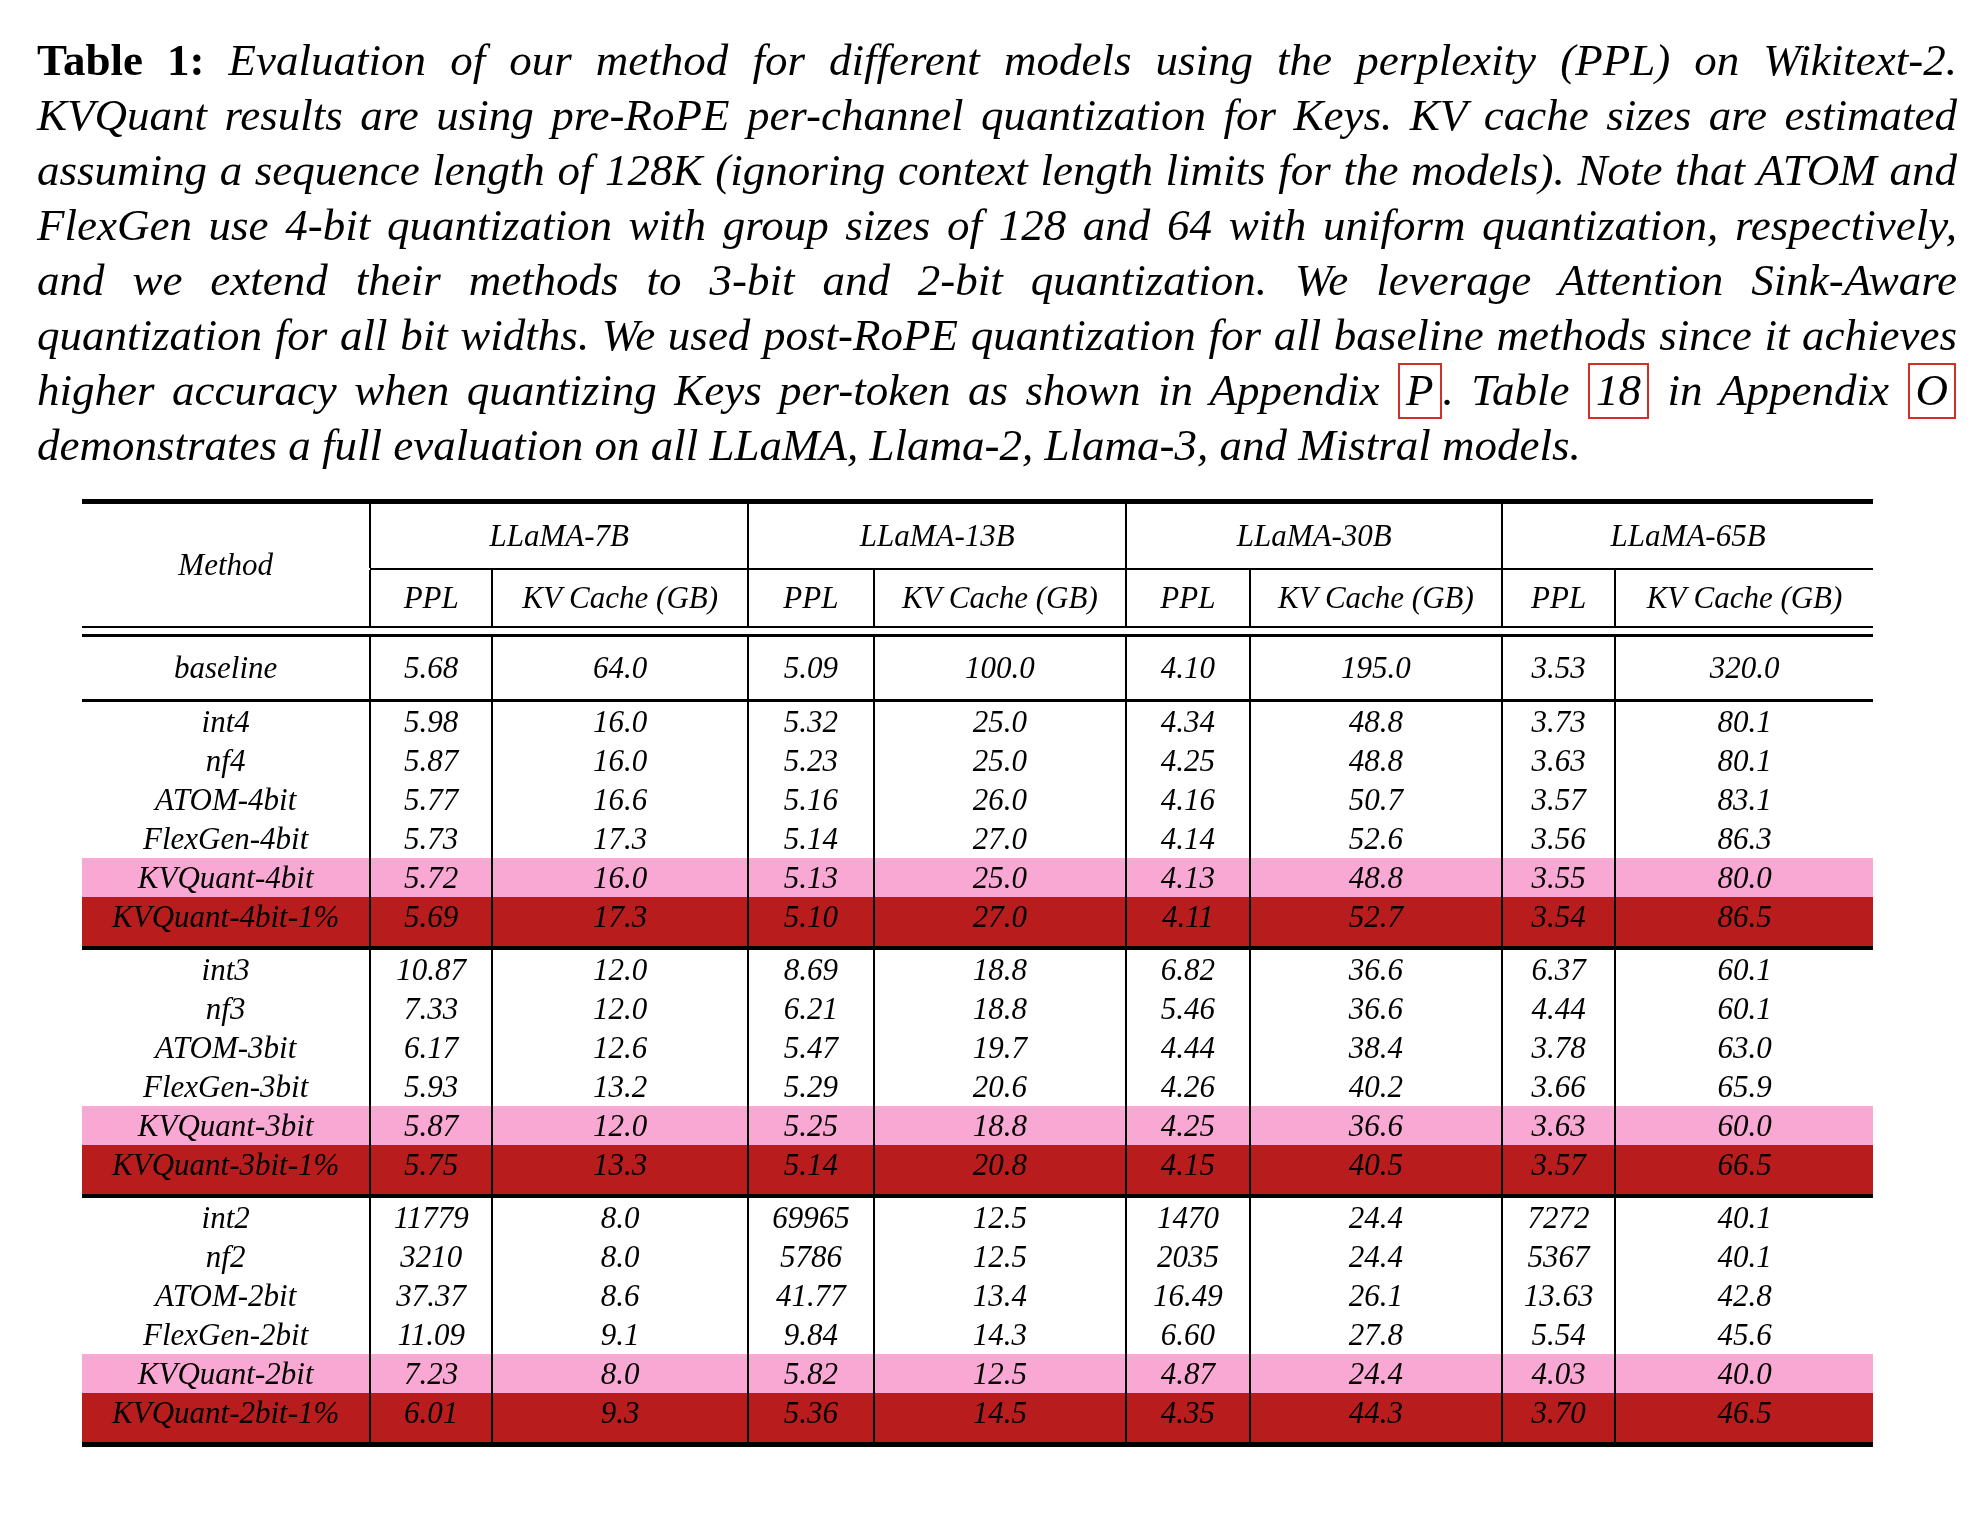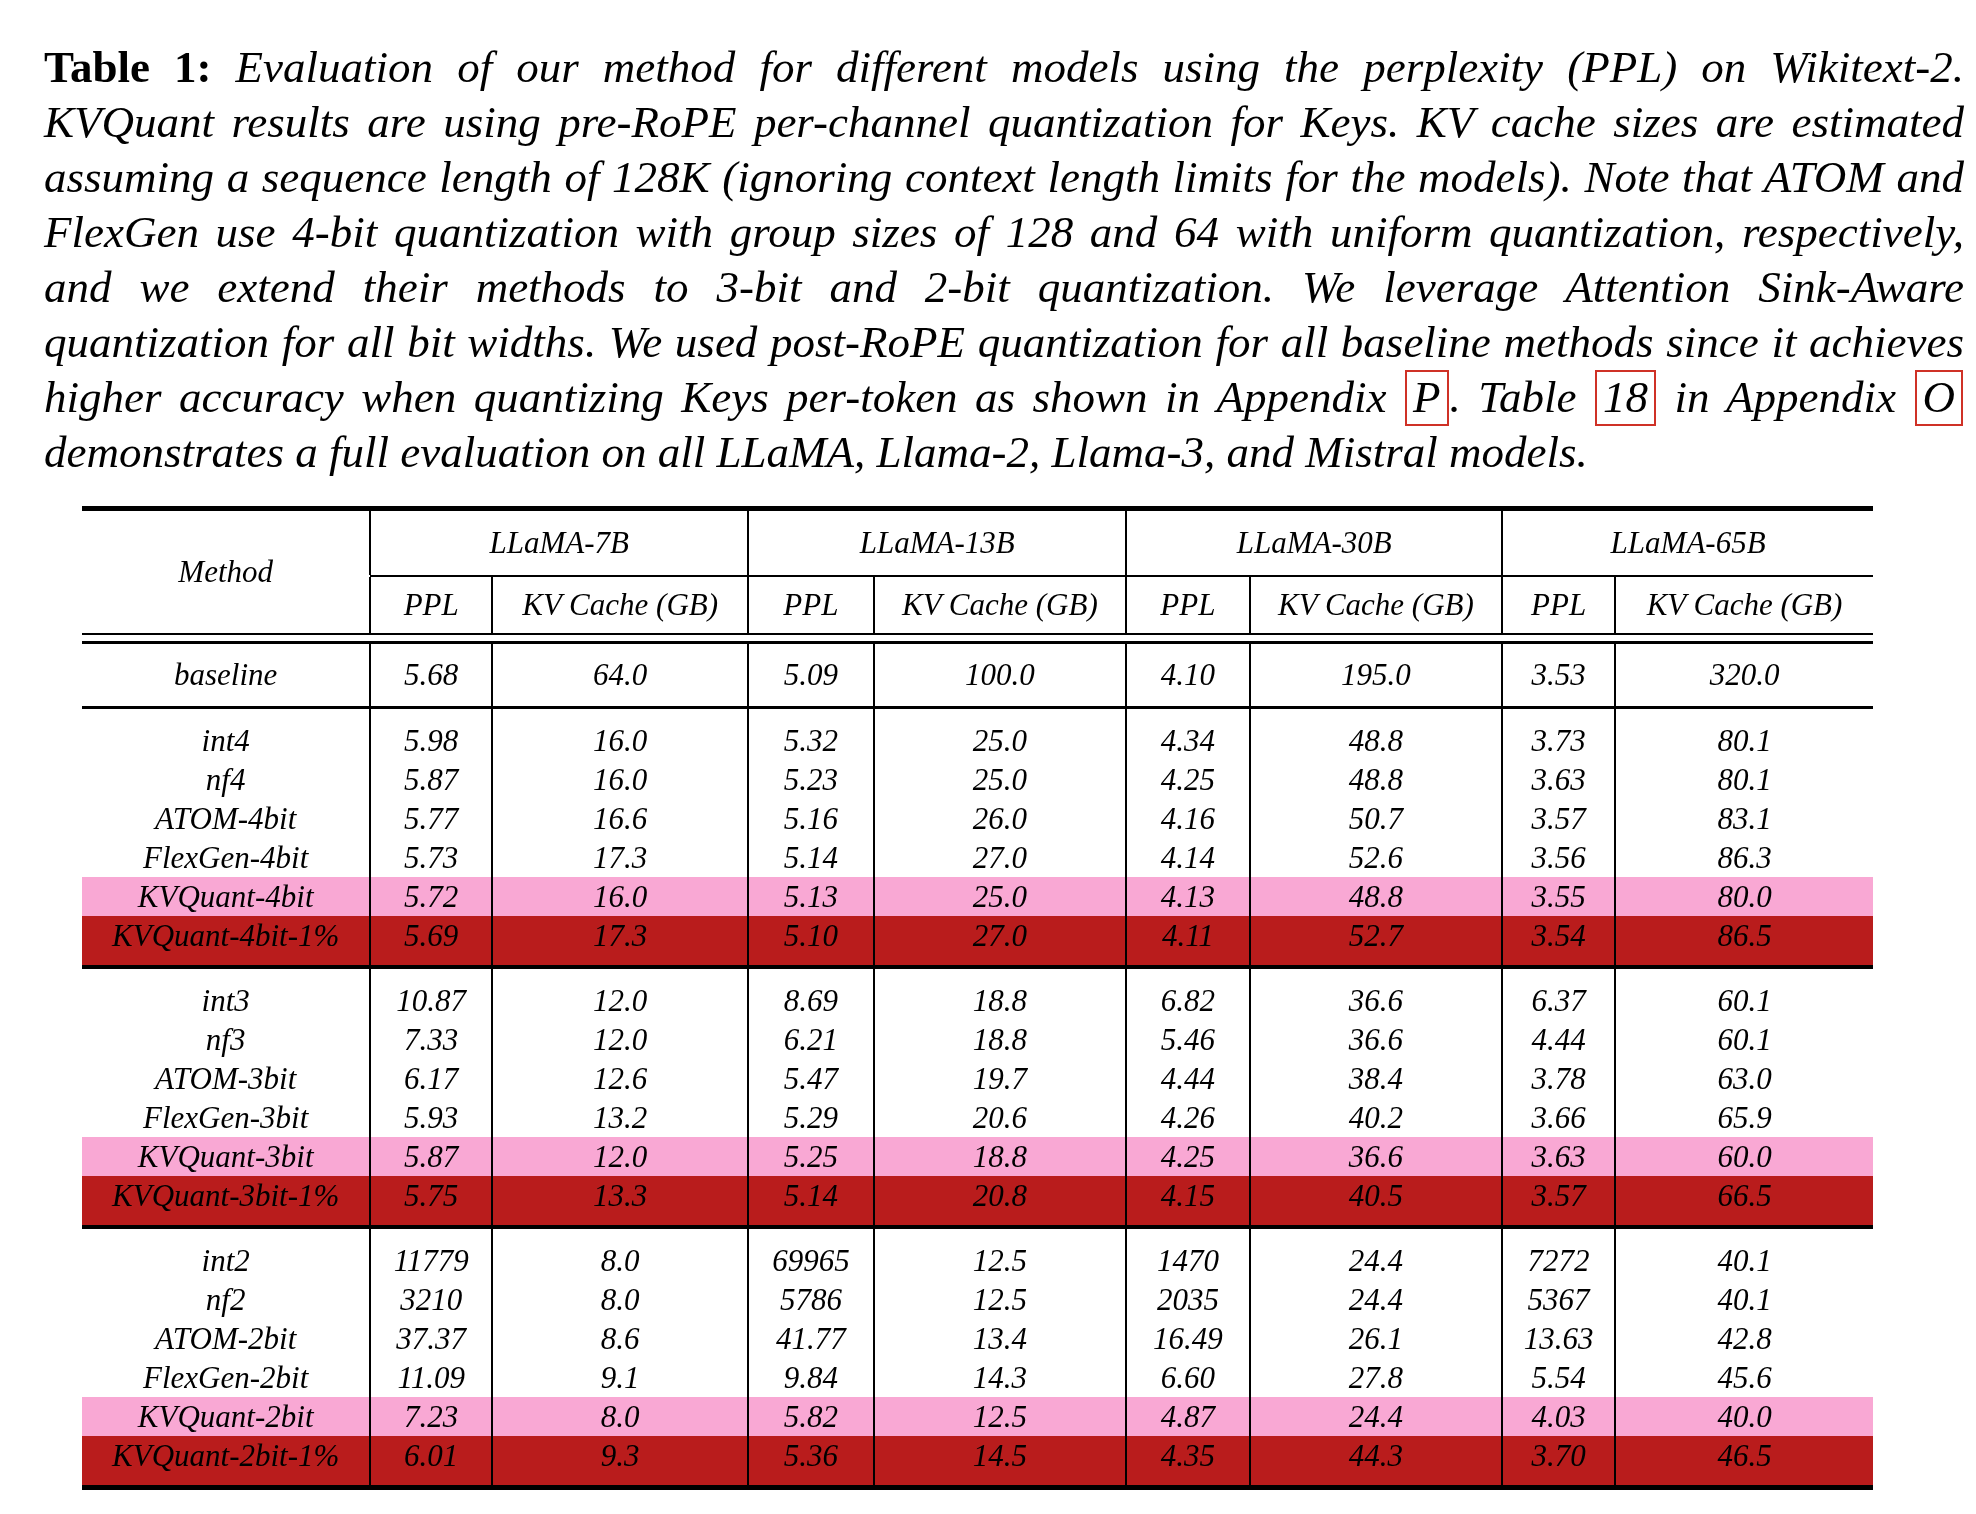--- a/index.html
+++ b/index.html
@@ -12,21 +12,21 @@
     width: 1976px;
     height: 1514px;
     box-sizing: border-box;
     padding: 24px 28px 0 28px;
     overflow: hidden;
     font-family: "Liberation Serif", serif;
   }
 
   
   .caption {
-    margin: 16px;
+    margin: 9px;
     width: 1920px;
     font-size: 45px;
     line-height: 55px;
     text-align: justify;
     font-style: italic;
     letter-spacing: 0px;
   }
   .cap-label {
     font-style: normal;
     font-weight: bold;
@@ -68,21 +68,21 @@
   tr.h-sub th { height: 56px; }
 
   .vbar { border-left: 2px solid #000; border-right: 2px solid #000; }
 
   tr.rule-double td { height: 6px; border-top: 2px solid #000; border-bottom: 3px solid #000; line-height: 0; }
   tr.rule-mid td { height: 0; border-top: 3px solid #000; line-height: 0; }
   tr.rule-section td { height: 0; border-top: 4px solid #000; line-height: 0; }
 
   tr.baseline-row td { height: 62px; }
   tr.data-row td { height: 39px; }
-  tr.sec-first td { padding-top: 12px; }
+  tr.sec-first td { }
   tr.sec-last td { padding-bottom: 10px; }
 
   tr.hl-light td { background: #f9a8d4; }
   tr.hl-dark td { background: #b91c1c; }
   td.bold { font-weight: bold; }
 </style>
 </head>
 <body>
 
 <p class="caption"><span class="cap-label">Table 1:</span><span> Evaluation of our method for different models using the perplexity (PPL) on Wikitext-2. KVQuant results are using pre-RoPE per-channel quantization for Keys. KV cache sizes are estimated assuming a sequence length of 128K (ignoring context length limits for the models). Note that ATOM and FlexGen use 4-bit quantization with group sizes of 128 and 64 with uniform quantization, respectively, and we extend their methods to 3-bit and 2-bit quantization. We leverage Attention Sink-Aware quantization for all bit widths. We used post-RoPE quantization for all baseline methods since it achieves higher accuracy when quantizing Keys per-token as shown in Appendix </span><span class="ref-box">P</span><span>. Table </span><span class="ref-box">18</span><span> in Appendix </span><span class="ref-box">O</span><span> demonstrates a full evaluation on all LLaMA, Llama-2, Llama-3, and Mistral models.</span></p>

